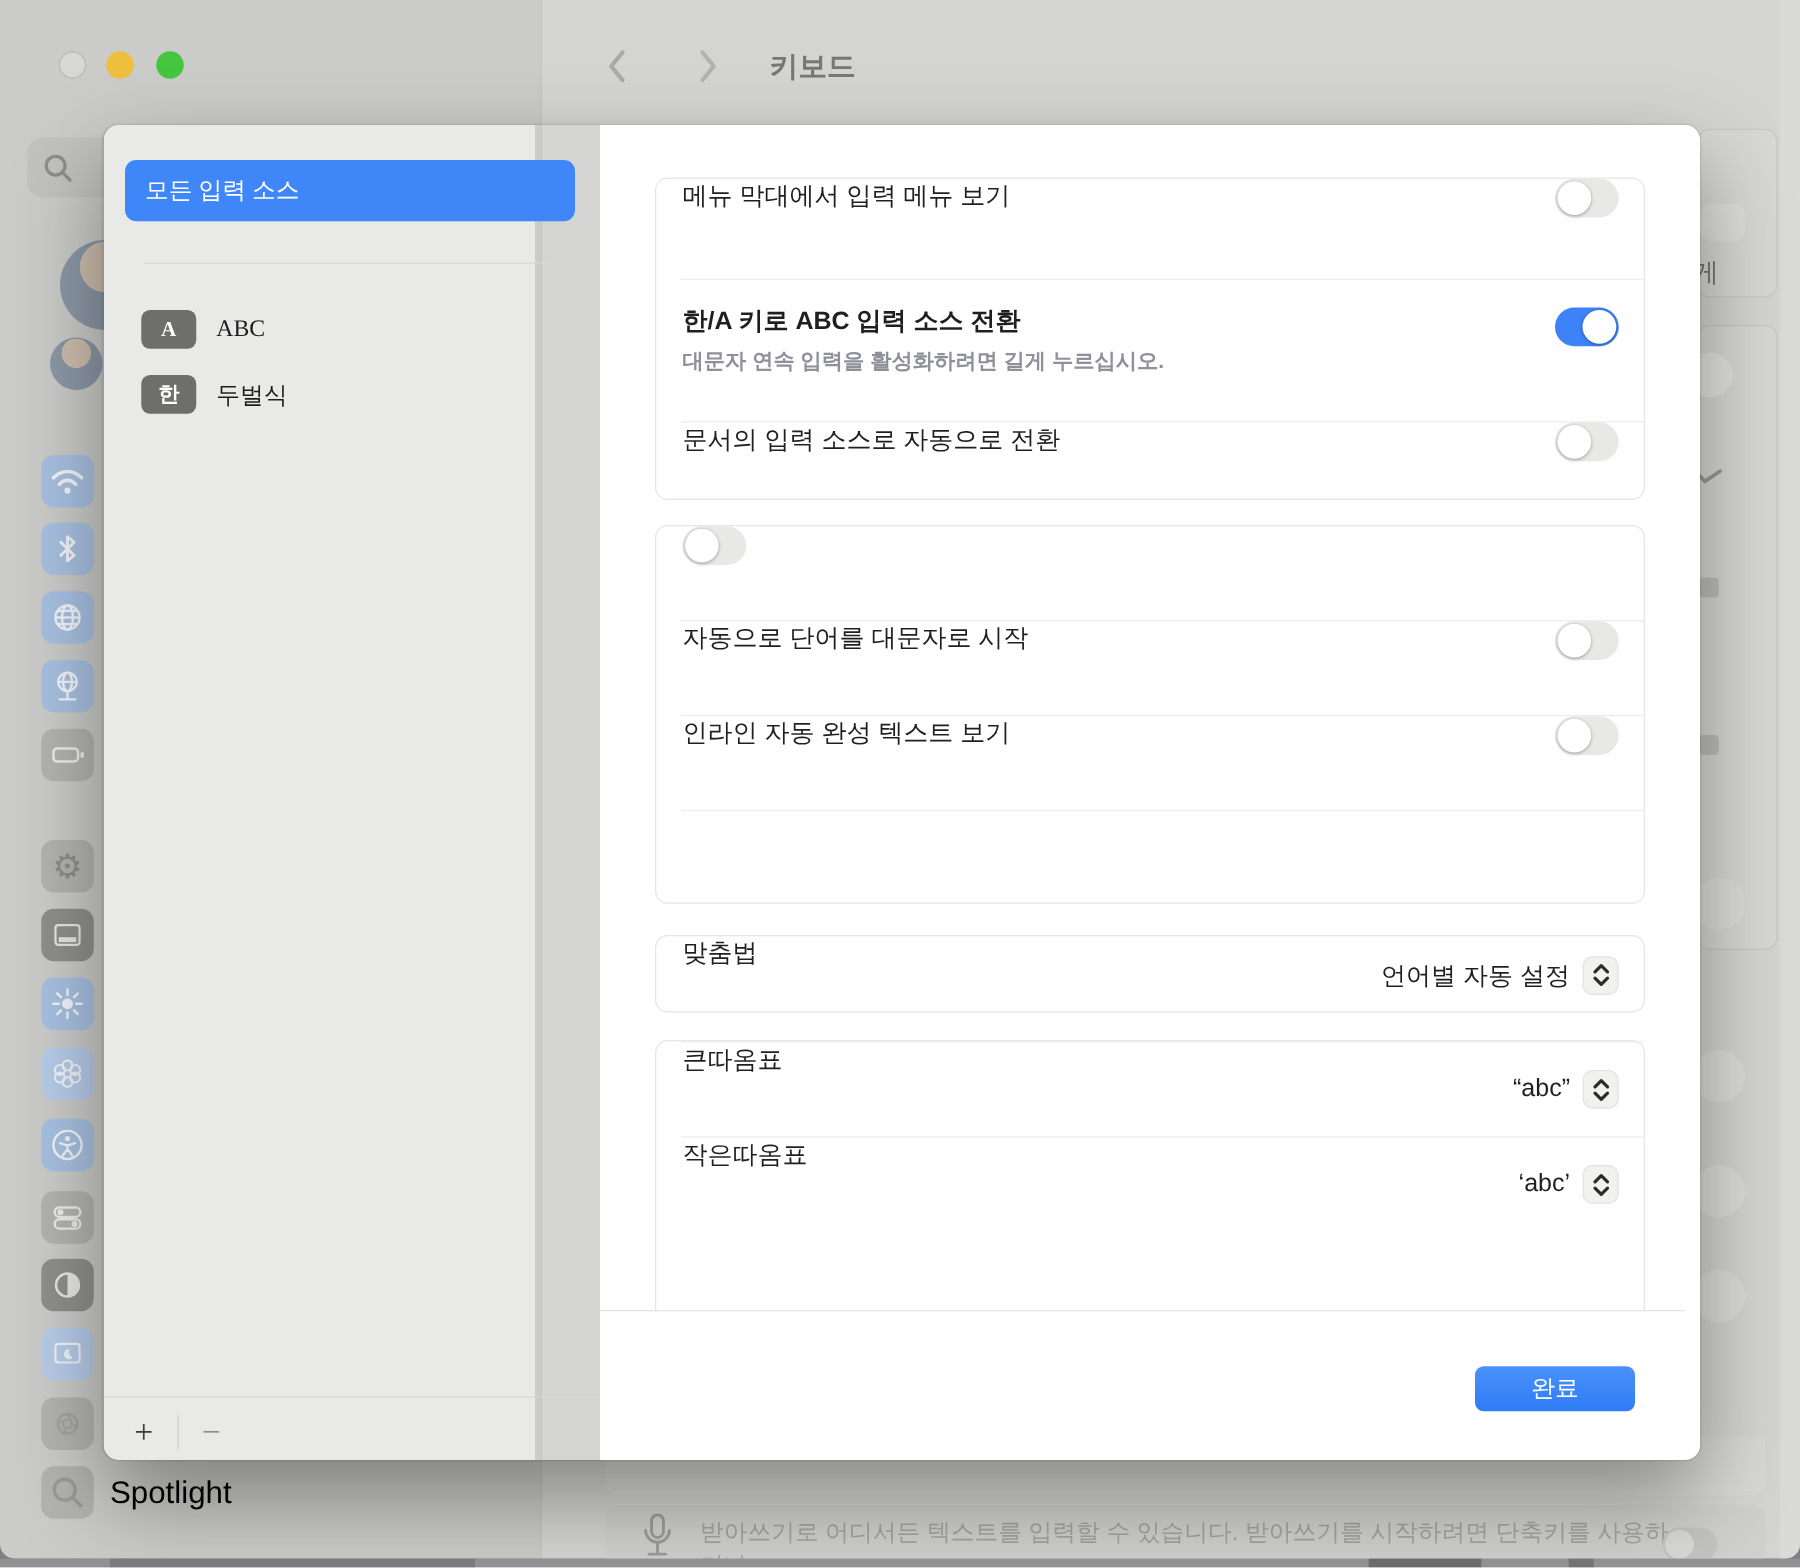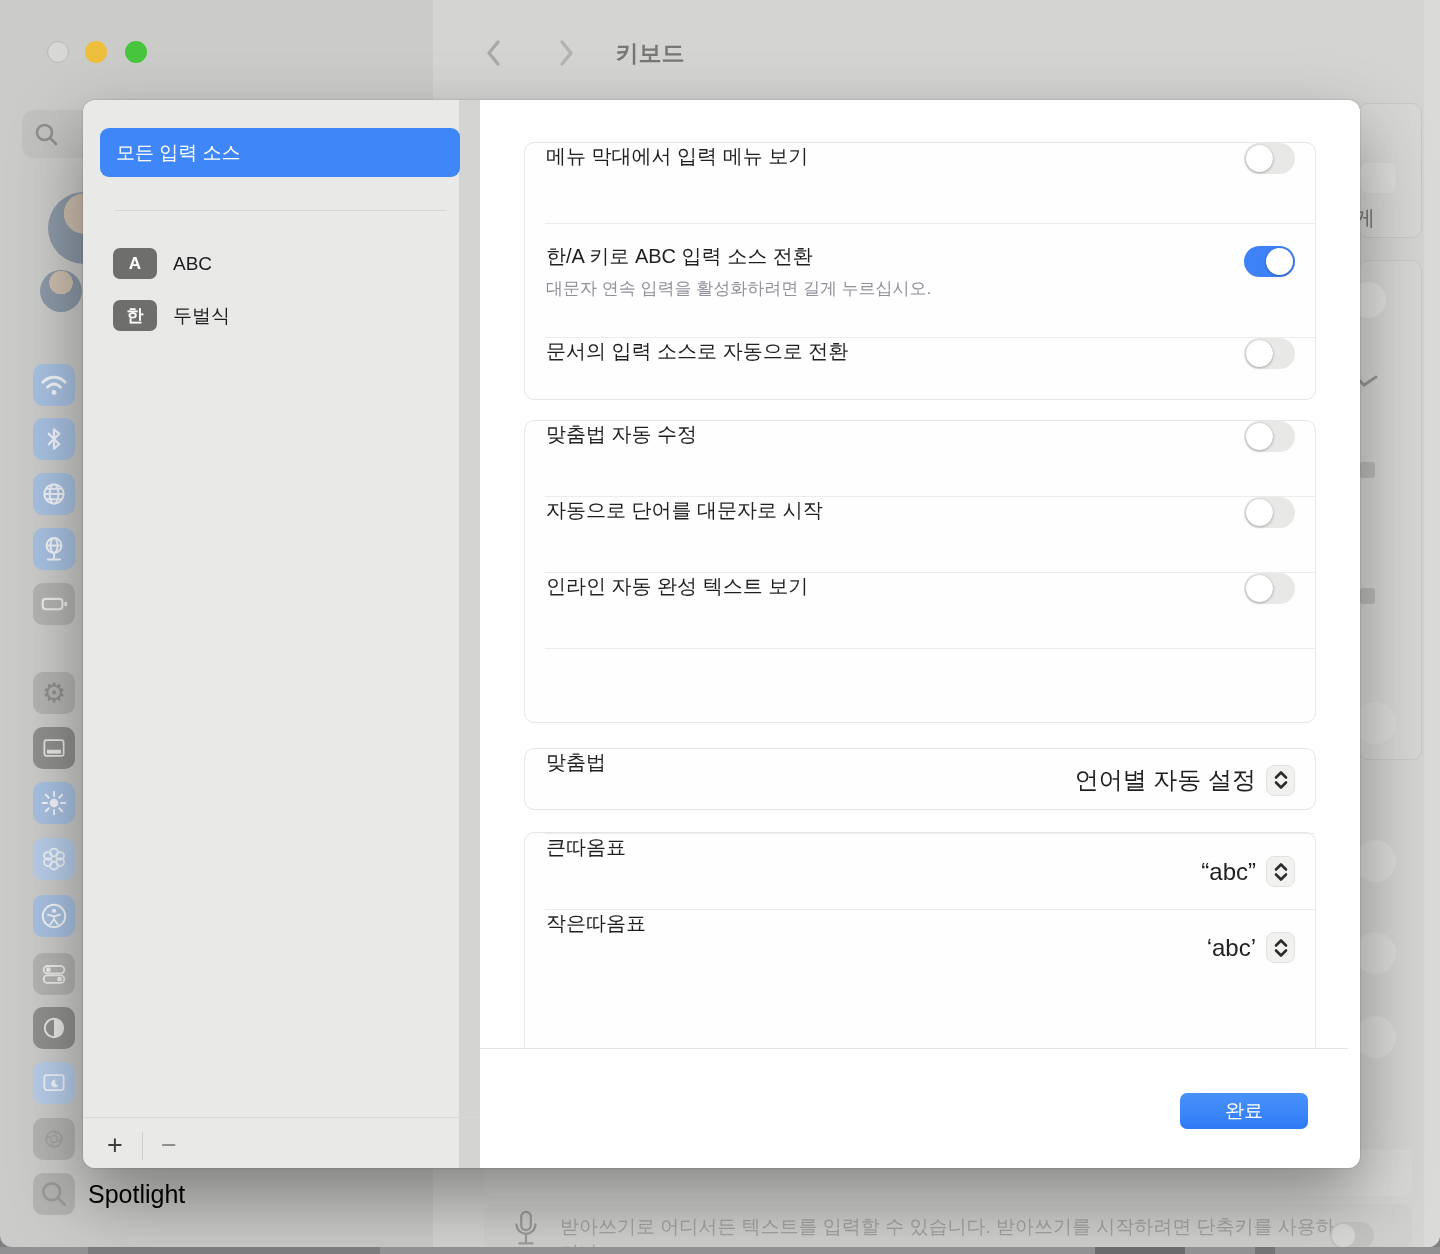--- a/index.html
+++ b/index.html
@@ -65,21 +65,21 @@
                   background:#ffffff; box-shadow:0 1px 3px rgba(0,0,0,.28), 0 0 1px rgba(0,0,0,.15); }
   .toggle[data-state="on"] { background:#3d82f7; }
   .toggle[data-state="on"] .knob { left:auto; right:2px; }
   .toggle.dim { width:44px; height:27px; background:#c4c4c2; }
   .toggle.dim .knob { width:23px; height:23px; background:#d9d9d7; box-shadow:none; }
 
   
   .modal { position:absolute; left:83px; top:100px; width:1277px; height:1068px;
            border-radius:12px; overflow:hidden;
            box-shadow:0 30px 70px rgba(0,0,0,.38), 0 0 2px rgba(0,0,0,.25); }
-  .modal-sidebar { position:absolute; left:0; top:0; width:376px; height:100%; background:#e9e9e7; }
+  .modal-sidebar { position:absolute; left:0; top:0; width:345px; height:100%; background:#e9e9e7;font-family:Liberation Serif, serif; }
   .modal-content { position:absolute; left:397px; top:0; width:880px; height:100%; background:#ffffff; }
 
   .sel-item { position:absolute; left:17px; top:28px; width:360px; height:49px; border-radius:9px;
               background:#3f87f8; color:#ffffff; font-size:19px; line-height:49px; padding-left:16px; }
   .side-divider { position:absolute; left:32px; top:110px; width:331px; height:1px; background:#d5d5d3; }
 
   .src-row { position:absolute; left:30px; height:31px; display:flex; align-items:center; }
   .src-badge { width:44px; height:31px; border-radius:7px; background:#6e6e6c; color:#fff;
                font-size:17px; font-weight:bold; display:flex; align-items:center; justify-content:center; }
   .src-label { margin-left:16px; font-size:19px; color:#1d1d1f; }
@@ -92,21 +92,21 @@
 
   
   .group { position:absolute; left:44px; width:792px; background:#fefefe;
            border:1px solid #e5e5e3; border-radius:10px; }
   .row { display:flex; padding:0 20px 0 21px; }
   .row .label { font-size:20px; color:#1f1f21; flex:1 1 auto; }
   .row .sub { font-size:17px; color:#90909a; margin-top:7px; }
   .sep { height:1px; margin-left:20px; background:#ececea; }
 
   .select-wrap { display:flex; align-items:center; gap:10px; flex:0 0 auto; }
-  .select-value { font-size:24px; color:#1f1f21; }
+  .select-value { font-size:20px; color:#1f1f21; }
   .stepper { width:29px; height:31px; border-radius:8px; background:#f1f1ef; border:1px solid #e2e2e0;
              display:flex; align-items:center; justify-content:center; }
 
   .footer { position:absolute; left:0; top:948px; width:868px; height:120px; background:#ffffff;
             border-top:1px solid #e4e4e2; }
   .done-btn { position:absolute; right:40px; top:44px; width:128px; height:36px; border-radius:7px;
               background:linear-gradient(#4a91fa,#2e7bf6); color:#ffffff; font-size:19px;
               display:flex; align-items:center; justify-content:center; border:none; }
 
   .desktop-strip { position:absolute; left:0; top:1247px; width:1440px; height:7px; background:#919193; }
@@ -314,40 +314,39 @@
 
       <div class="group" style="top:42px; height:258px;">
         <div class="row" style="height:80px">
           <div class="label">메뉴 막대에서 입력 메뉴 보기</div>
           <div class="toggle" data-state="off">
               <div class="knob"></div>
             </div>
         </div>
         <div class="sep"></div>
         <div class="row" style="height:113px; align-items:flex-start;">
-          <div style="flex:1 1 auto; padding-top:19px;">
+          <div style="flex:1 1 auto; padding-top:19px;font-weight:bold;">
             <div class="label">한/A 키로 ABC 입력 소스 전환</div>
             <div class="sub">대문자 연속 입력을 활성화하려면 길게 누르십시오.</div>
           </div>
           <div class="toggle" style="margin-top:22px" data-state="on">
               <div class="knob"></div>
             </div>
         </div>
         <div class="sep"></div>
         <div class="row" style="height:63px">
           <div class="label">문서의 입력 소스로 자동으로 전환</div>
           <div class="toggle" data-state="off">
               <div class="knob"></div>
             </div>
         </div>
       </div>
 
       <div class="group" style="top:320px; height:303px;">
         <div class="row" style="height:75px">
-          <div class="label">맞춤법 자동 수정</div>
           <div class="toggle" data-state="off">
               <div class="knob"></div>
             </div>
         </div>
         <div class="sep"></div>
         <div class="row" style="height:75px">
           <div class="label">자동으로 단어를 대문자로 시작</div>
           <div class="toggle" data-state="off">
               <div class="knob"></div>
             </div>

